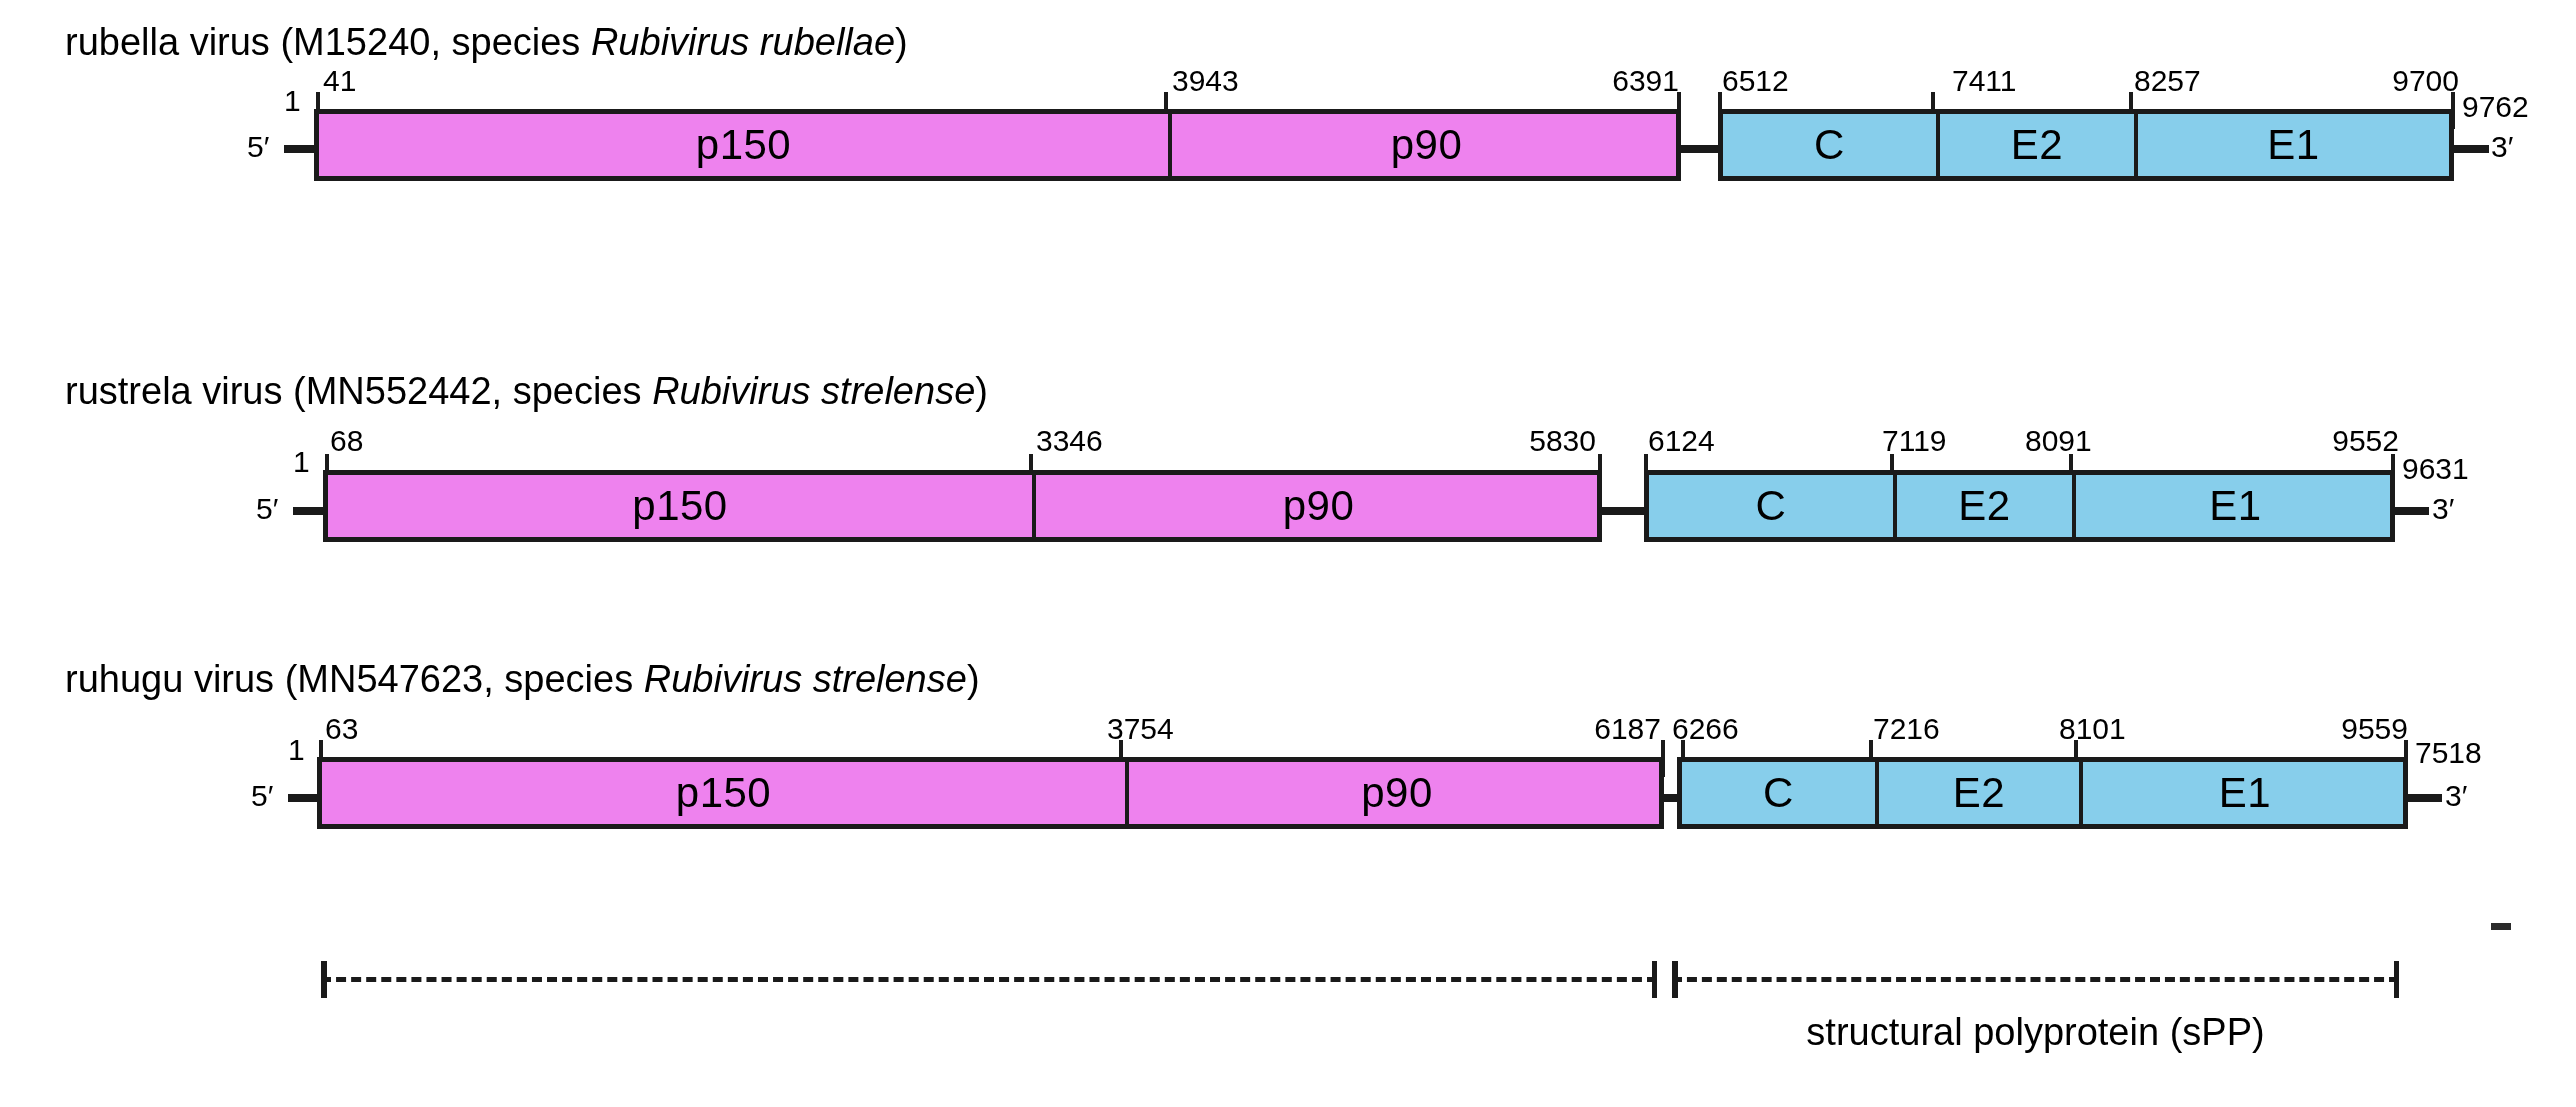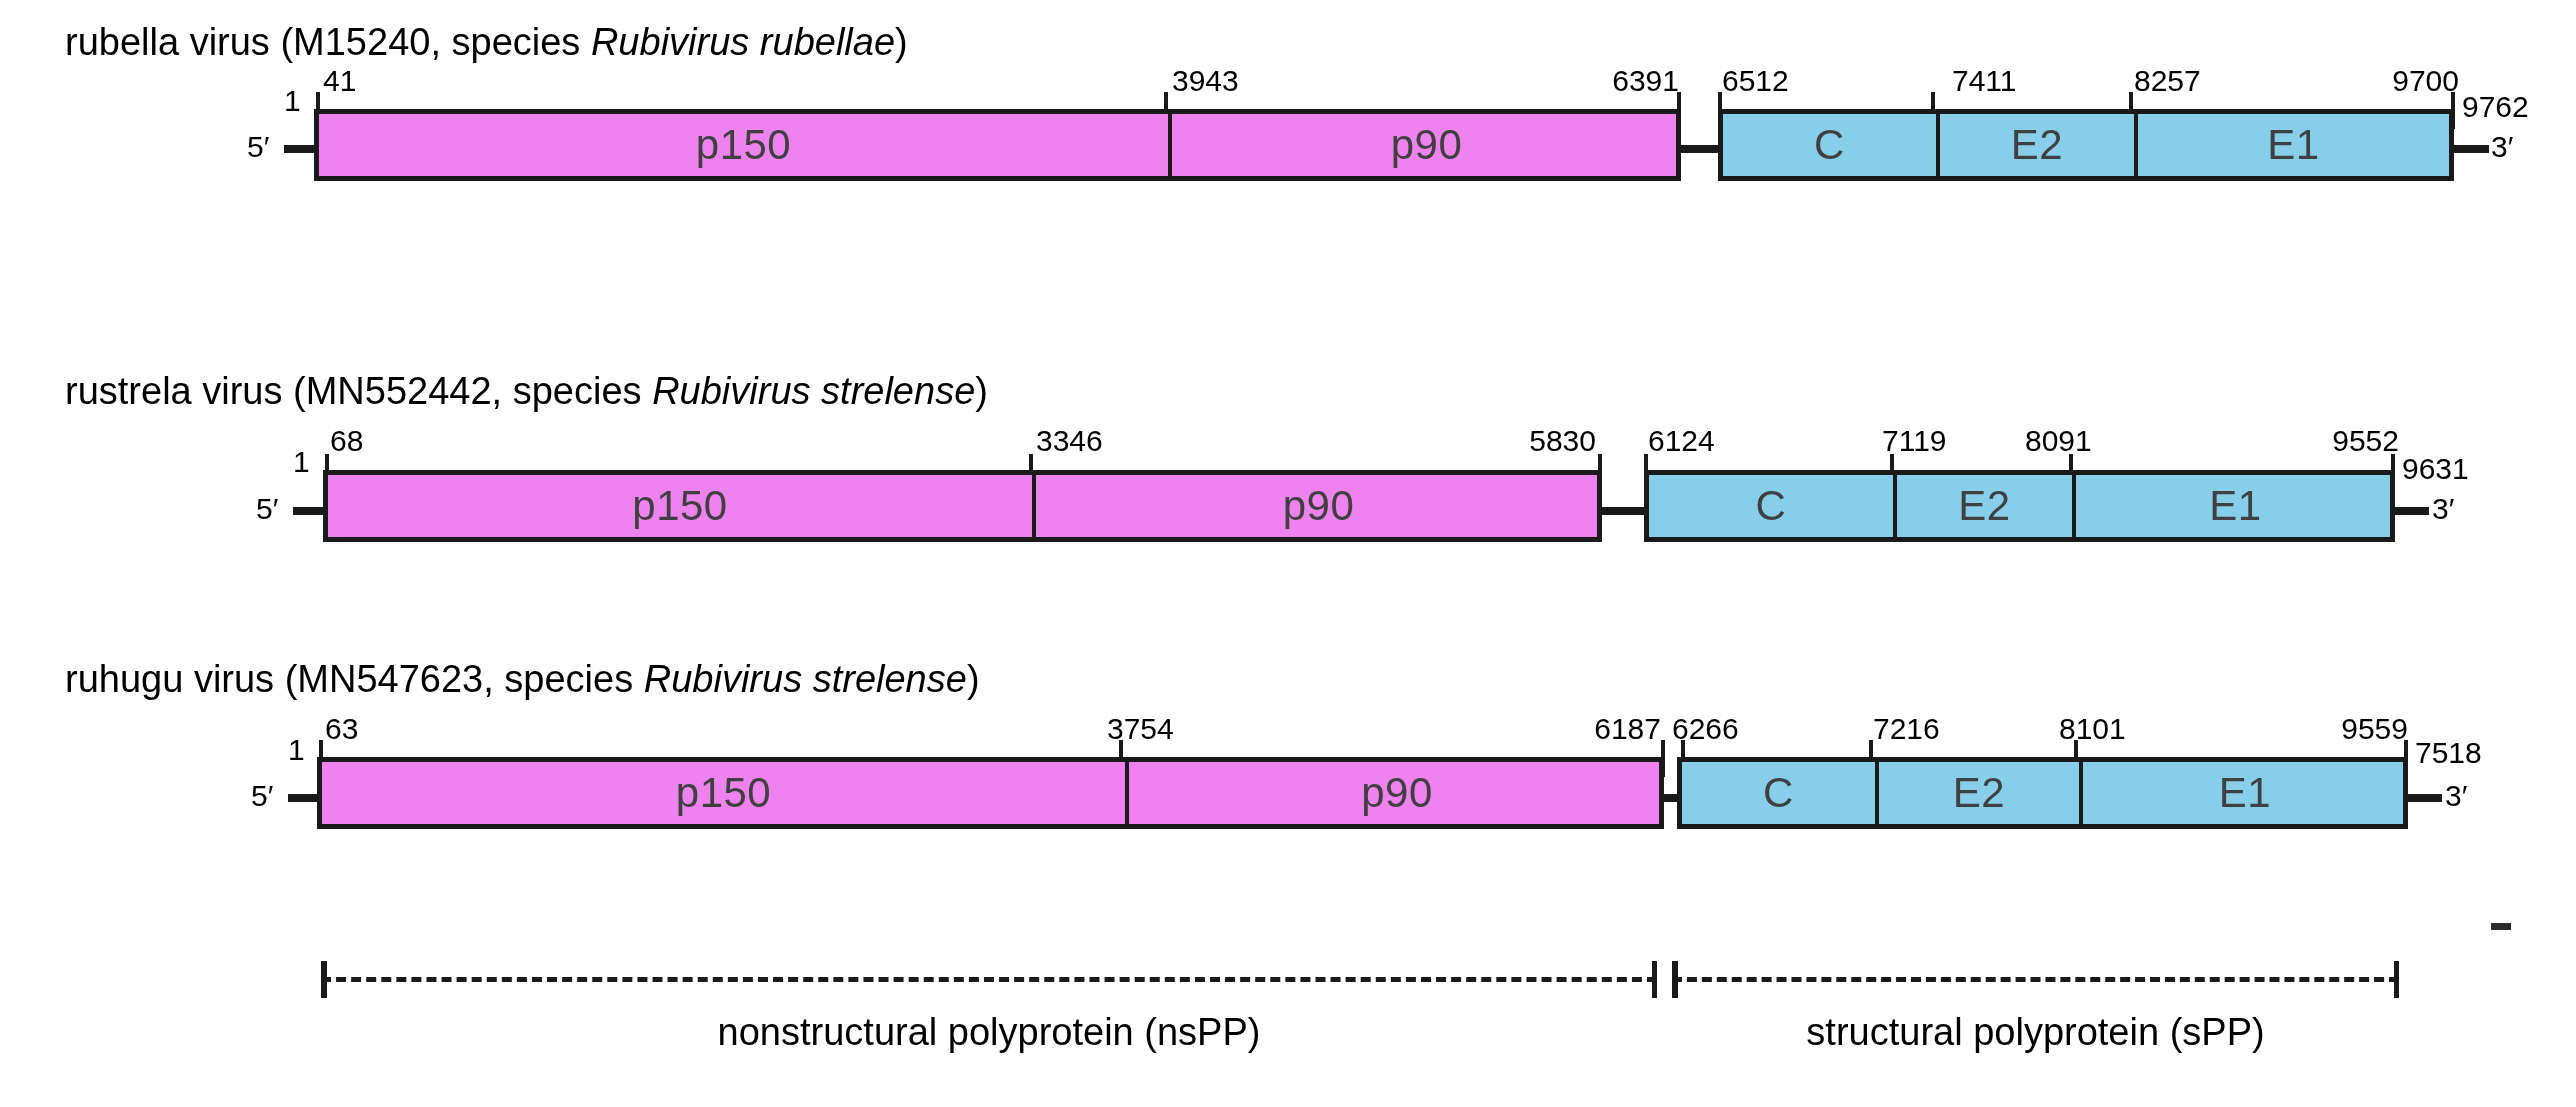--- a/index.html
+++ b/index.html
@@ -33,21 +33,21 @@
   }
   .orf.ns{background:#ee82ee;}
   .orf.st{background:#87ceeb;}
   .seg{
     position:relative;flex:0 0 auto;
     display:flex;align-items:center;justify-content:center;
     box-sizing:border-box;
   }
   .seg + .seg{border-left:4.6px solid #1a1a1a;}
   .seg-label{
-    font-size:42px;line-height:42px;color:#404040;
+    font-size:42px;line-height:42px;color:#000000;
     letter-spacing:0.5px;white-space:nowrap;
   }
 
   
   .tick{position:absolute;width:3.7px;background:#1a1a1a;}
   .ticklab{
     position:absolute;font-size:30px;line-height:30px;color:#000;
     white-space:nowrap;
   }
 
@@ -229,21 +229,20 @@
         <span class="seg-label">E1</span>
       </div>
     </div>
   </div>
 
   <div class="bracket" style="left:321px;top:961px;width:1336px;">
     <div class="cap l"></div>
     <div class="dash"></div>
     <div class="cap r"></div>
   </div>
-  <div class="bracket-label" style="left:321px;top:1013px;width:1336px;">nonstructural polyprotein (nsPP)</div>
 
   <div class="bracket" style="left:1672px;top:961px;width:727px;">
     <div class="cap l"></div>
     <div class="dash"></div>
     <div class="cap r"></div>
   </div>
   <div class="bracket-label" style="left:1672px;top:1013px;width:727px;">structural polyprotein (sPP)</div>
 
   <div class="stray-dash" style="left:2491px;top:923px;"></div>
 

